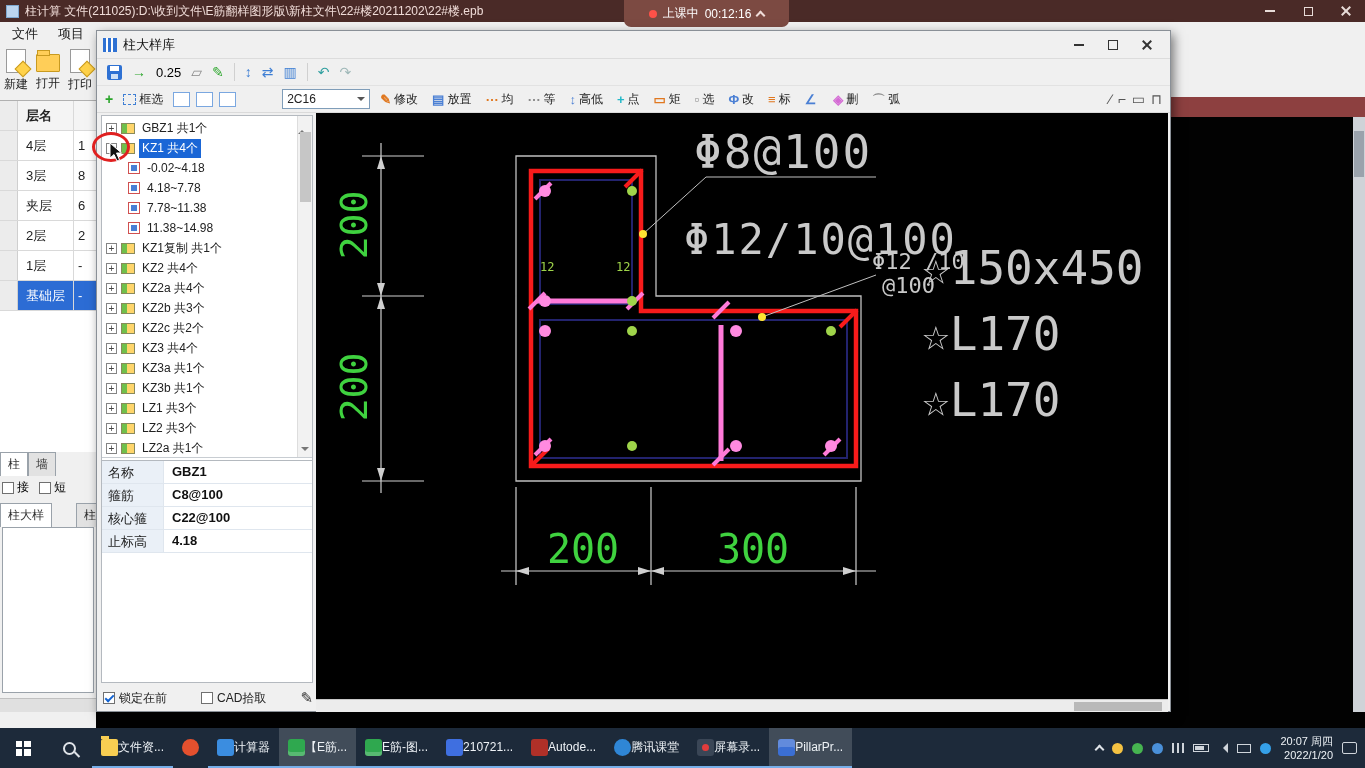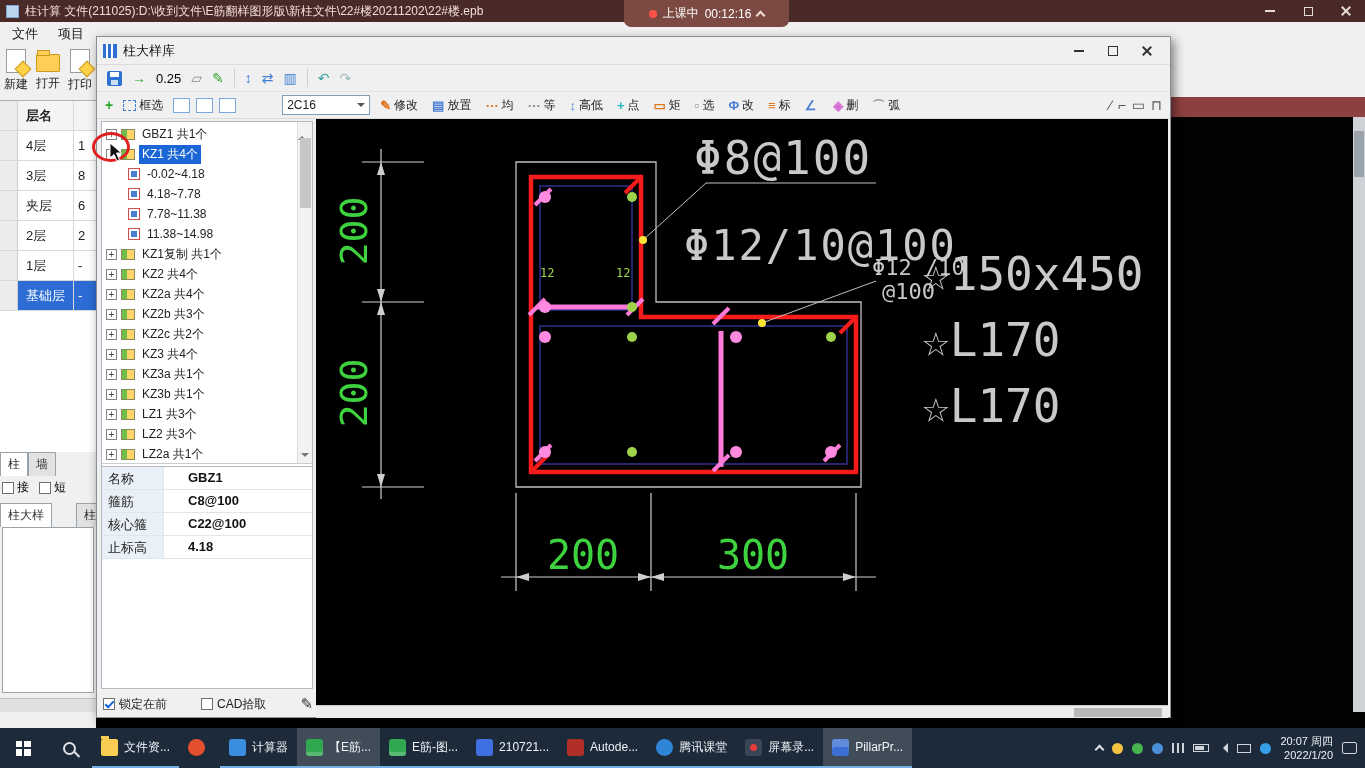--- a/index.html
+++ b/index.html
@@ -56,21 +56,21 @@
                        border-left:2px solid #1464d2; border-bottom:2px solid #1464d2; transform:rotate(-45deg);}
 
   
   #band-maroon { left:1171px; top:97px; width:194px; height:20px; background:#8d4040;}
   #black-right { left:1171px; top:117px; width:194px; height:595px; background:#020202;}
   #main-vscroll { left:1353px; top:117px; width:12px; height:595px; background:#cfd3d8;}
   #main-vscroll .thumb { position:absolute; left:1px; top:14px; width:10px; height:46px; background:#9aa2ac;}
   #black-bottom { left:96px; top:712px; width:1269px; height:16px; background:#020202;}
 
   
-  #dialog { left:96px; top:36px; width:1075px; height:682px; background:#f0f0f0;
+  #dialog { left:96px; top:30px; width:1075px; height:682px; background:#f0f0f0;
             border:1px solid #8a9097; box-shadow:3px 4px 10px rgba(0,0,0,.5); z-index:10;}
   .dlg-title { position:absolute; left:0; top:0; width:100%; height:28px; display:flex; align-items:center;
                padding:0 6px; font-size:13px; color:#111; border-bottom:1px solid #dcdcdc;}
   .dlg-ico { width:14px; height:14px; background:#2e71d3; margin-right:6px; flex:none;
              background-image:linear-gradient(90deg,transparent 3px,#fff 3px,#fff 5px,transparent 5px,transparent 8px,#fff 8px,#fff 10px,transparent 10px);}
   .dlg-ctrl { margin-left:auto; display:flex;}
   .dc { width:34px; height:24px; display:flex; align-items:center; justify-content:center;}
   .dc-min { width:10px; height:2px; background:#333;}
   .dc-max { width:10px; height:10px; border:1.5px solid #333;}
   .dc-x { position:relative; width:10px; height:10px;}
@@ -106,21 +106,21 @@
   .tlabel { padding:1px 3px;}
   .tlabel.sel { background:#1a66d6; color:#fff;}
   .tree-scroll { position:absolute; right:0; top:0; width:15px; height:342px; background:#f2f2f2; border-left:1px solid #ddd;}
   .tri-up { width:0; height:0; border:4px solid transparent; border-bottom-color:#777; margin:4px auto 0;}
   .tri-down { width:0; height:0; border:4px solid transparent; border-top-color:#777; margin:4px auto 0;}
   .tree-thumb { position:absolute; left:2px; top:16px; width:11px; height:70px; background:#c6c6c6;}
 
   .props { position:absolute; left:0; top:344px; width:100%; border-top:1px solid #b4b9bf; font-size:13px;}
   .prow { display:flex; height:23px; border-bottom:1px solid #dfe6ee; align-items:stretch;}
   .plabel { width:62px; background:#eaf0f7; padding:3px 6px; border-right:1px solid #dfe6ee; flex:none; color:#222;}
-  .pvalue { padding:3px 24px; font-weight:bold; color:#111;}
+  .pvalue { padding:3px 8px; font-weight:bold; color:#111;}
 
   .dlg-footer { position:absolute; left:6px; top:658px; width:210px; display:flex; align-items:center; font-size:12px; color:#222;justify-content:space-between;}
   .pencil { color:#333; font-size:15px;}
 
   
   .canvas { position:absolute; left:219px; top:82px; width:852px; height:586px; background:#000; overflow:hidden;}
   .cad { position:absolute; font-family:"DejaVu Sans Mono", monospace; color:#c9c9c9; white-space:nowrap; line-height:1;}
   .cad.green { color:#3fd23f;}
   .canvas-scroll { position:absolute; left:219px; top:668px; width:852px; height:13px; background:#ececec; border-top:1px solid #c8c8c8;}
   .canvas-scroll .thumb { position:absolute; right:6px; top:2px; width:88px; height:9px; background:#b9b9b9;}
@@ -129,21 +129,21 @@
   #red-circle { left:92px; top:132px; width:38px; height:30px; border:3px solid #e02020; border-radius:50%; z-index:40;}
   #cursor { left:109px; top:142px; z-index:41;}
 
   
   #taskbar { left:0; top:728px; width:1365px; height:40px; background:#1d2a3a; display:flex; align-items:stretch; color:#eef2f6; z-index:30;}
   .tb-sys { width:46px; display:flex; align-items:center; justify-content:center;}
   .win-logo { width:15px; height:15px; display:grid; grid-template-columns:1fr 1fr; grid-template-rows:1fr 1fr; gap:2px;}
   .win-logo span { background:#fff;}
   .search-ico { width:13px; height:13px; border:2px solid #dfe3e8; border-radius:50%; position:relative;}
   .search-ico::after { content:""; position:absolute; right:-4px; bottom:-5px; width:2px; height:7px; background:#dfe3e8; transform:rotate(-45deg);}
-  .tb-btn { display:flex; align-items:center; gap:6px; padding:0 9px; font-size:12px; border-bottom:2px solid transparent; white-space:nowrap;}
+  .tb-btn { display:flex; align-items:center; padding:0 9px; font-size:12px; border-bottom:2px solid transparent; white-space:nowrap;}
   .tb-btn.running { border-bottom-color:#76aee8;}
   .tb-btn.activebg { background:rgba(255,255,255,.16);}
   .aicon { width:17px; height:17px; flex:none; border-radius:3px;}
   .ic-explorer { background:#f8ce52; border-radius:2px; position:relative;}
   .ic-explorer::before{ content:""; position:absolute; left:0; top:-3px; width:8px; height:3px; background:#f8ce52;}
   .ic-red { background:#e4502e; border-radius:50%;}
   .ic-calc { background:#3b8de0;}
   .ic-ejin { background:#2fa84f; box-shadow:inset 0 -4px 0 #fff3;}
   .ic-v { background:#3f6fe0;}
   .ic-acad { background:#b03028;}

